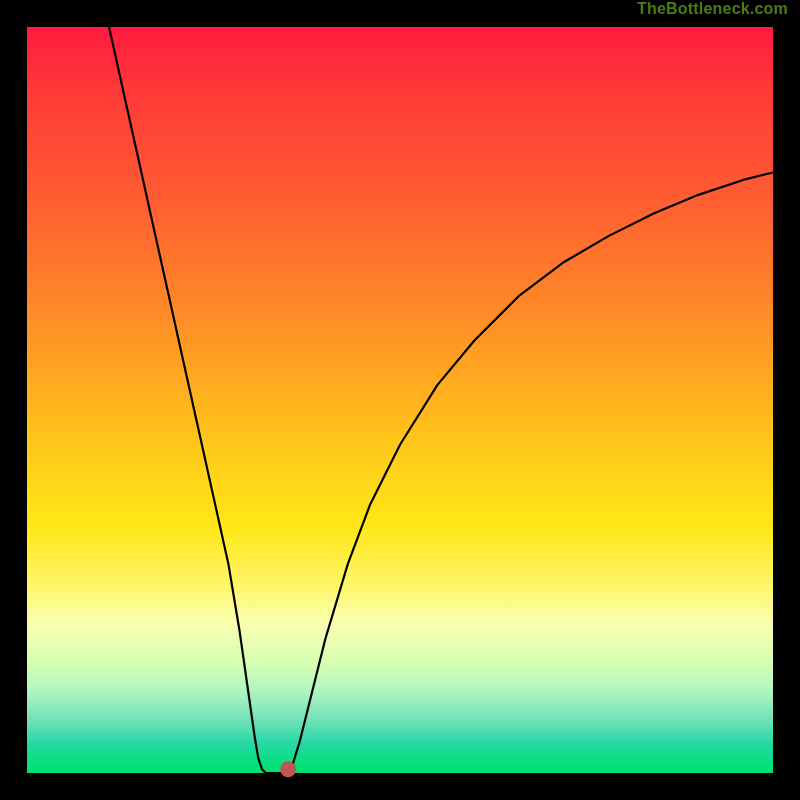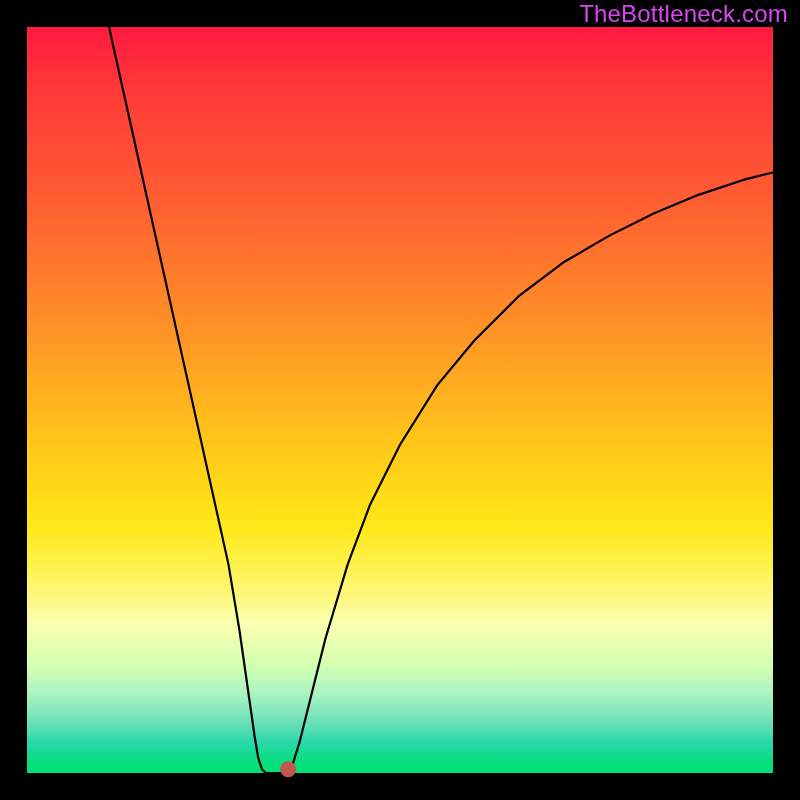--- a/index.html
+++ b/index.html
@@ -14,23 +14,23 @@
   .chart-wrap {
     position: relative;
     width: 800px;
     height: 800px;
     background: #000;
   }
   .watermark {
     position: absolute;
     top: 0px;
     right: 12px;
-    color: #d946ef;
-    font-size: 24px;
-    font-weight: 400;
+    color: #4d7c0f;
+    font-size: 16px;
+    font-weight: 700;
     letter-spacing: 0.2px;
     z-index: 5;
     user-select: none;
   }
   .plot-area {
     position: absolute;
     left: 27px;
     top: 27px;
     width: 746px;
     height: 746px;

